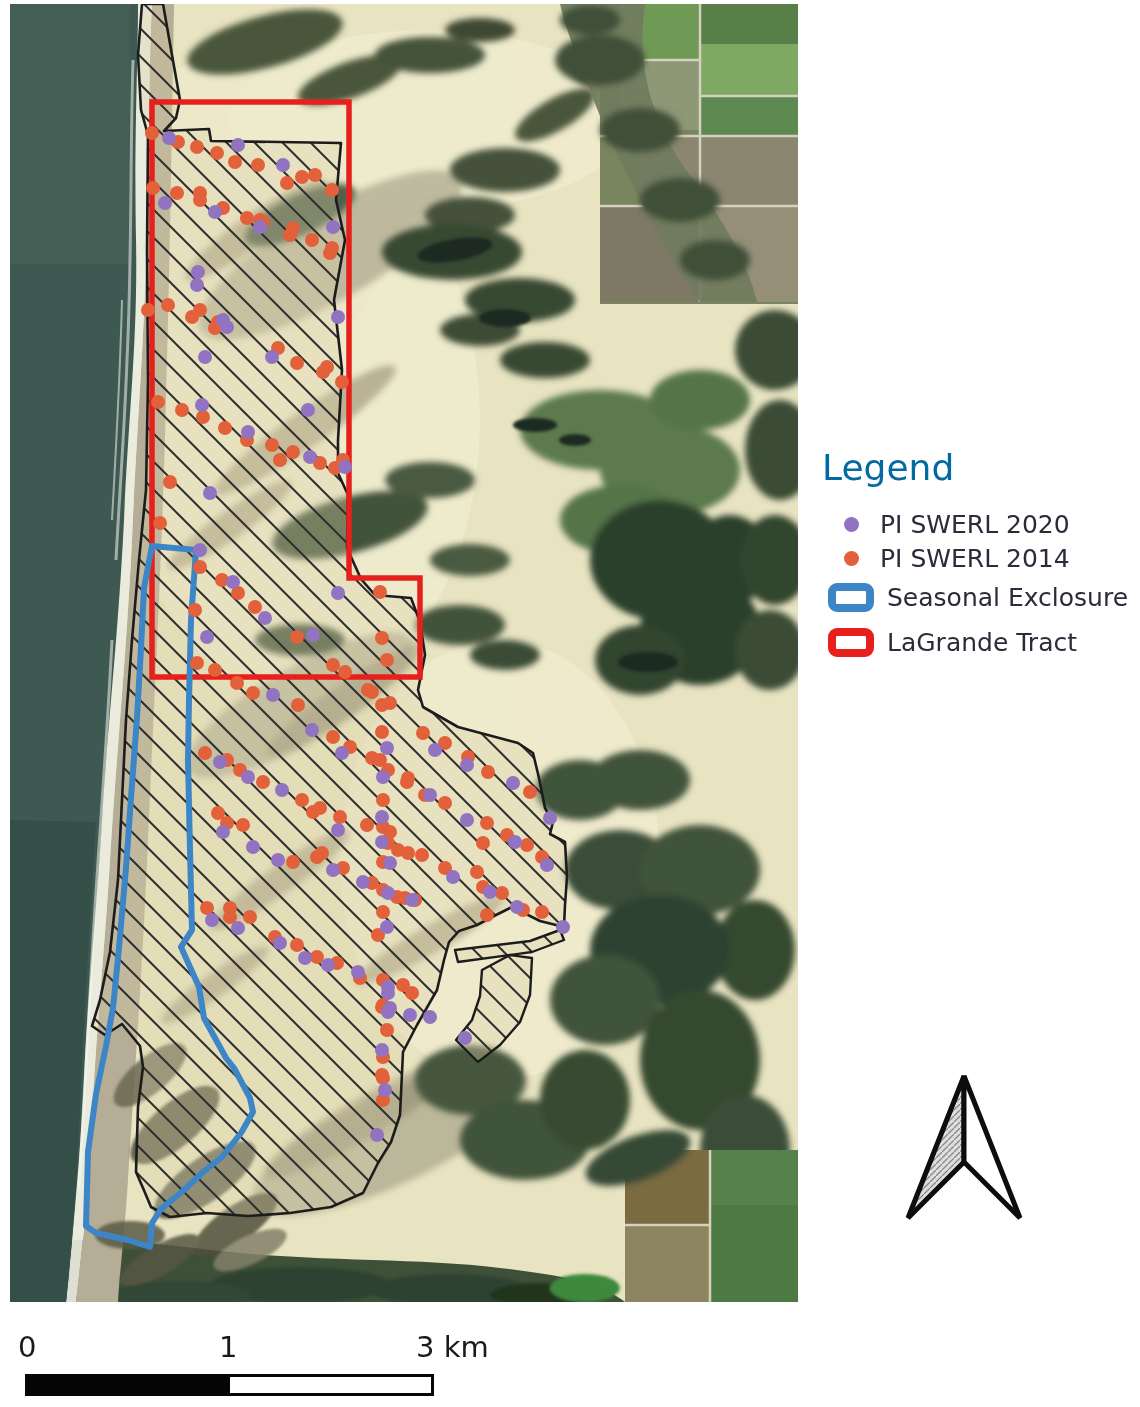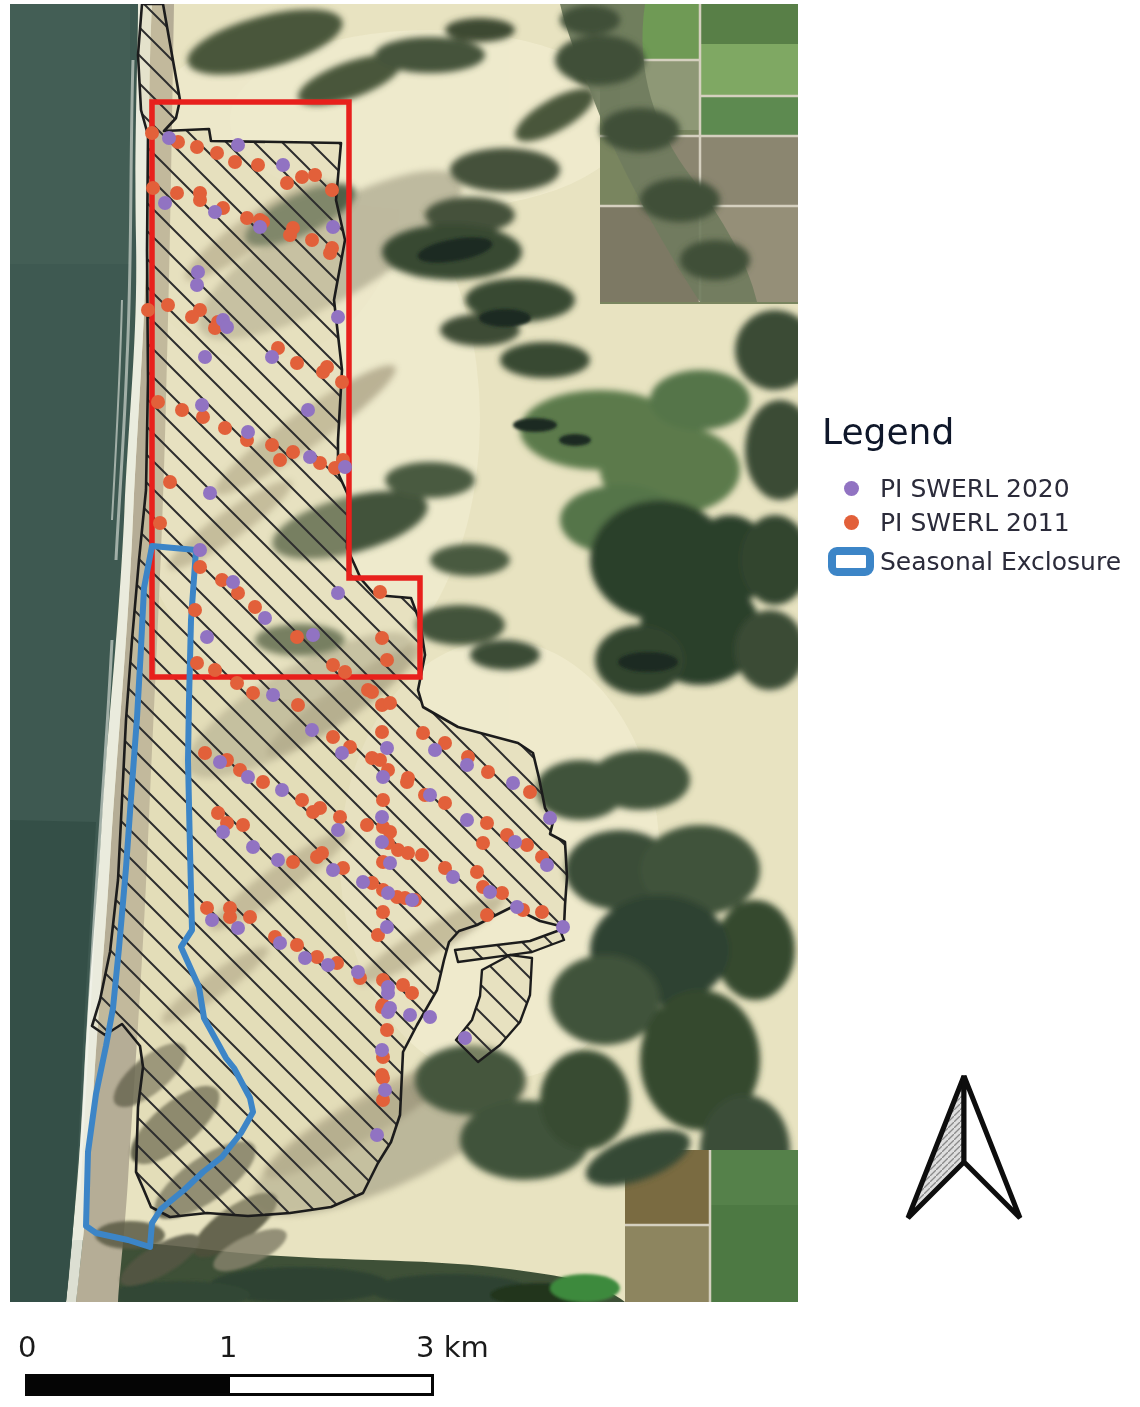--- a/index.html
+++ b/index.html
@@ -1,24 +1,24 @@
 <!DOCTYPE html>
 <html><head>
 <meta charset="utf-8">
 <style>
   html,body{margin:0;padding:0;background:#ffffff;}
   .stage{position:relative;width:1140px;height:1407px;background:#ffffff;overflow:hidden;
          font-family:"DejaVu Sans","Liberation Sans",sans-serif;}
   .map-wrap{position:absolute;left:10px;top:4px;width:788px;height:1298px;}
   
   .legend{position:absolute;left:822px;top:412px;width:318px;color:#2b2b3a;}
-  .legend-title{font-size:36px;line-height:1.1;color:#0f172a;}
+  .legend-title{font-size:36px;line-height:1.1;color:#0369a1;margin-top:36px;}
   .legend-list{margin-top:20px;}
   .legend-item{display:flex;align-items:center;height:33px;margin-bottom:1px;}
-  .legend-item.rect-row{height:44px;}
+  .legend-item.rect-row{height:44px;gap:7px;}
   .legend-swatch-cell{width:58px;display:flex;align-items:center;justify-content:center;flex:0 0 58px;}
   .legend-label{font-size:25px;color:#2b2b3a;white-space:nowrap;}
   .sw-dot{width:15px;height:15px;border-radius:50%;}
   .sw-rect{width:30px;height:13px;border-radius:9px;background:#fff;}
   
   .scalebar-label{position:absolute;font-size:29px;color:#1a1a1a;top:1330px;}
   .scalebar{position:absolute;left:25px;top:1374px;width:403px;height:16px;
             border:3px solid #060606;background:#ffffff;}
   .scalebar-fill{height:100%;background:#050505;}
   .north-arrow{position:absolute;left:893px;top:1062px;}
@@ -440,27 +440,33 @@
       <div class="legend-item">
         <span class="legend-swatch-cell">
             <span class="sw-dot" id="sw-2020" style="background: rgb(145, 115, 194);"></span>
           </span>
         <span class="legend-label">PI SWERL 2020</span>
       </div>
       <div class="legend-item">
         <span class="legend-swatch-cell">
             <span class="sw-dot" id="sw-2019" style="background: rgb(226, 96, 58);"></span>
           </span>
-        <span class="legend-label">PI SWERL 2011</span>
+        <span class="legend-label">PI SWERL 2014</span>
       </div>
       <div class="legend-item rect-row">
         <span class="legend-swatch-cell">
             <span class="sw-rect" id="sw-excl" style="border: 8px solid rgb(60, 133, 199);"></span>
           </span>
         <span class="legend-label">Seasonal Exclosure</span>
+      </div>
+      <div class="legend-item rect-row">
+        <span class="legend-swatch-cell">
+            <span class="sw-rect" id="sw-lagr" style="border: 8px solid rgb(232, 32, 28);"></span>
+          </span>
+        <span class="legend-label">LaGrande Tract</span>
       </div>
     </div>
   </div>
 
   <div>
     <span class="scalebar-label" style="left:18px;">0</span>
     <span class="scalebar-label" style="left:219px;">1</span>
     <span class="scalebar-label" style="left:416px;">3 km</span>
     <div class="scalebar">
       <div class="scalebar-fill" id="scalebar-fill" style="width: 50%;"></div>

